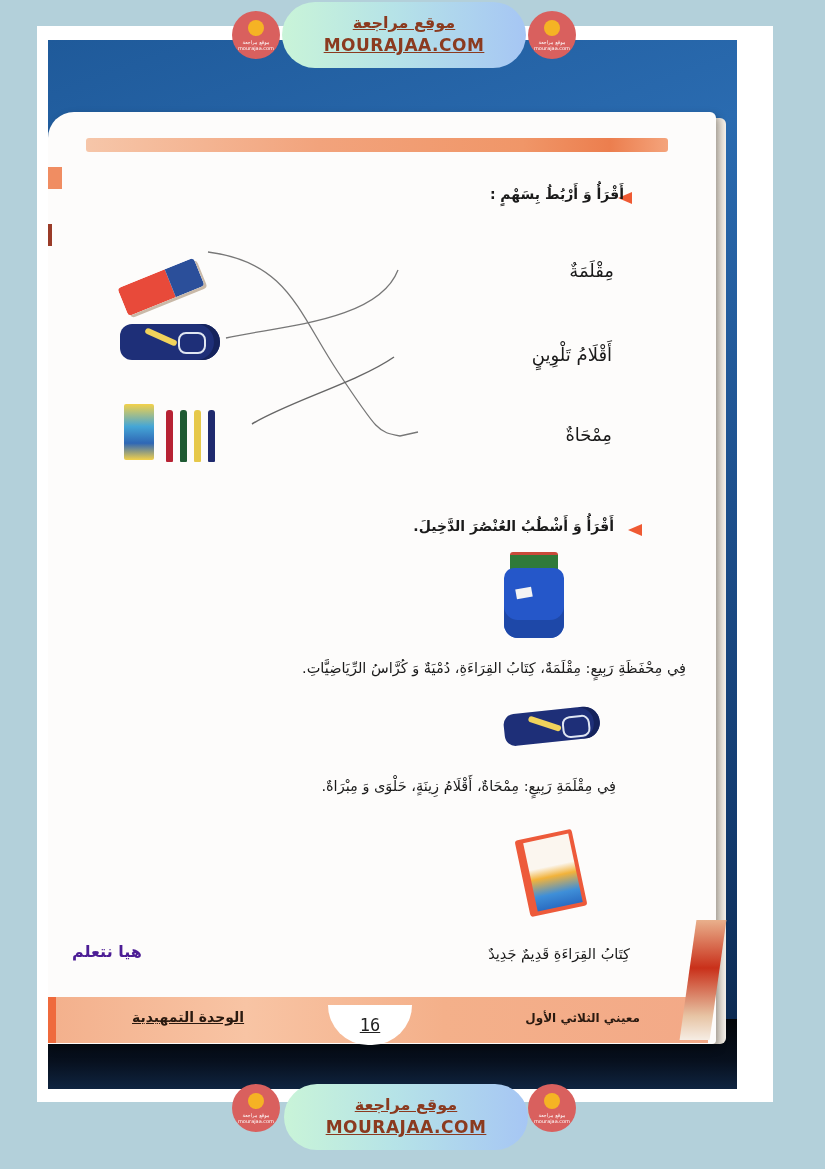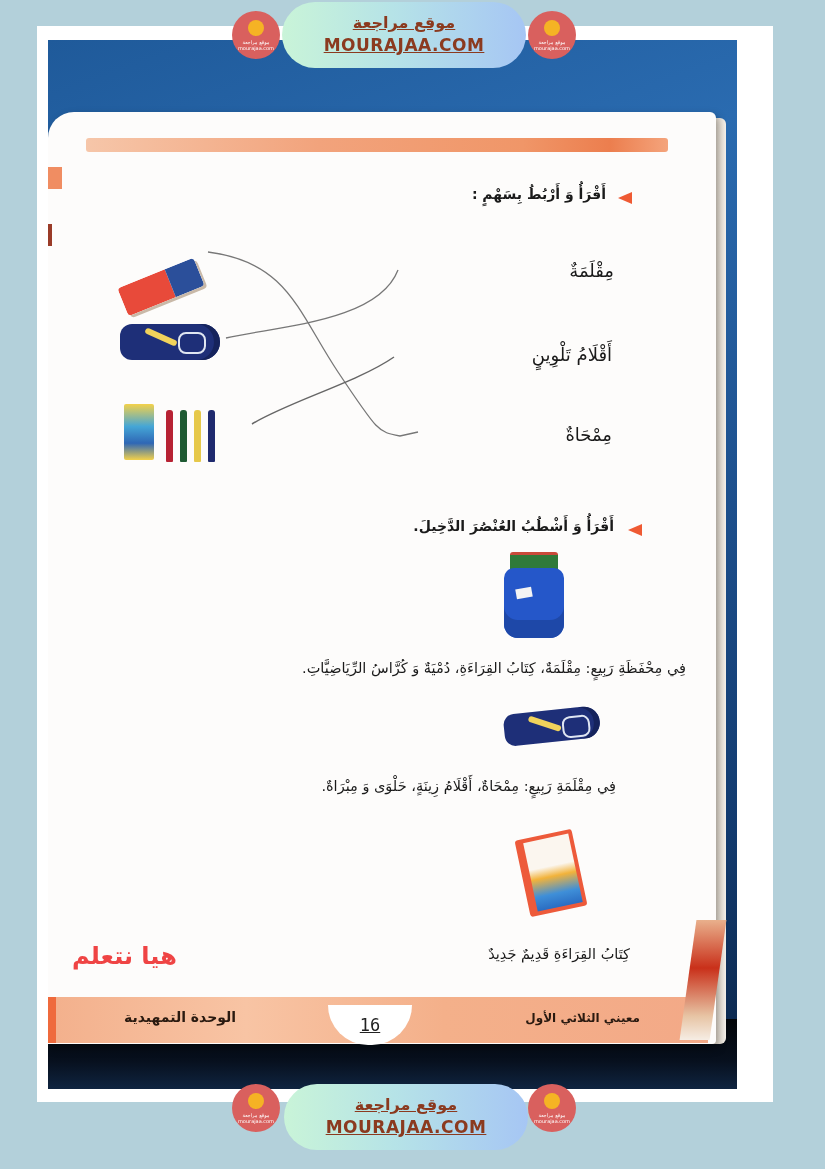--- a/index.html
+++ b/index.html
@@ -62,21 +62,21 @@
   .ar { direction: rtl; font-family: "DejaVu Sans", sans-serif; color: #1a1a1a; position: absolute; white-space: nowrap; }
   .instr { font-size: 14px; font-weight: bold; }
   .arrow-marker {
     position: absolute; width: 0; height: 0;
     border-top: 6px solid transparent; border-bottom: 6px solid transparent;
     border-right: 14px solid #ef5a33;
   }
   .word { font-size: 18px; }
   .sentence { font-size: 14.5px; }
   .footer-text { font-size: 14px; font-weight: bold; color: #2a1a10; }
-  .big-title { font-size: 24px; font-weight: bold; color: #ef4444; }
+  .big-title { font-size: 16px; font-weight: bold; color: #4c1d95; }
 
   
   .eraser {
     position: absolute; left: 72px; top: 160px; width: 82px; height: 30px;
     transform: rotate(-22deg); border-radius: 4px; overflow: hidden;
     box-shadow: 2px 3px 0 #c9b9a8;
   }
   .eraser .red { position:absolute; left:0; top:0; width:62%; height:100%; background:#e84a3a; }
   .eraser .blue { position:absolute; right:0; top:0; width:38%; height:100%; background:#2b4f9a; }
   .pencil-case {
@@ -124,21 +124,21 @@
 <div class="photo">
   <div class="dark-bottom"></div>
   <div class="page-edge"></div>
 
   <div class="book-page">
     <div class="top-strip"></div>
     <div class="left-tab"></div>
     <div class="left-tab2"></div>
 
     <div class="arrow-marker" style="left:570px; top:80px;"></div>
-    <div class="ar instr" style="right:110px; top:74px;">أَقْرَأُ وَ أَرْبُطُ بِسَهْمٍ :</div>
+    <div class="ar instr" style="right:92px; top:74px;">أَقْرَأُ وَ أَرْبُطُ بِسَهْمٍ :</div>
 
     <div class="ar word" style="right:102px; top:148px;">مِقْلَمَةٌ</div>
     <div class="ar word" style="right:104px; top:232px;">أَقْلَامُ تَلْوِينٍ</div>
     <div class="ar word" style="right:104px; top:312px;">مِمْحَاةٌ</div>
 
     <div class="eraser">
       <div class="red"></div>
         <div class="blue"></div>
     </div>
     <div class="pencil-case" style="left:72px; top:212px;">
@@ -182,21 +182,21 @@
       </div>
 
     <div class="ar sentence" style="right:86px; top:834px;">كِتَابُ القِرَاءَةِ قَدِيمٌ جَدِيدٌ</div>
     <div class="ar big-title" style="left:24px; top:830px;">هيا نتعلم</div>
 
     <div class="header-bar">
         <div class="left-accent"></div>
       </div>
     <div class="page-num-tab">16</div>
     <div class="ar footer-text" style="right:76px; top:899px; font-size:12px;">معيني الثلاثي الأول</div>
-    <div class="ar footer-text" style="left:76px; top:897px;">الوحدة التمهيدية</div>
+    <div class="ar footer-text" style="left:84px; top:897px;text-decoration:underline;">الوحدة التمهيدية</div>
   </div>
 
   <div class="corner-curl"></div>
 </div>
 
 <div class="circle-logo" style="left:232px; top:11px;">
   <div class="sun"></div>
   <div class="txt"><span>موقع مراجعة</span><br><span>mourajaa.com</span></div>
 </div>
 <div class="badge" style="top:2px;">

